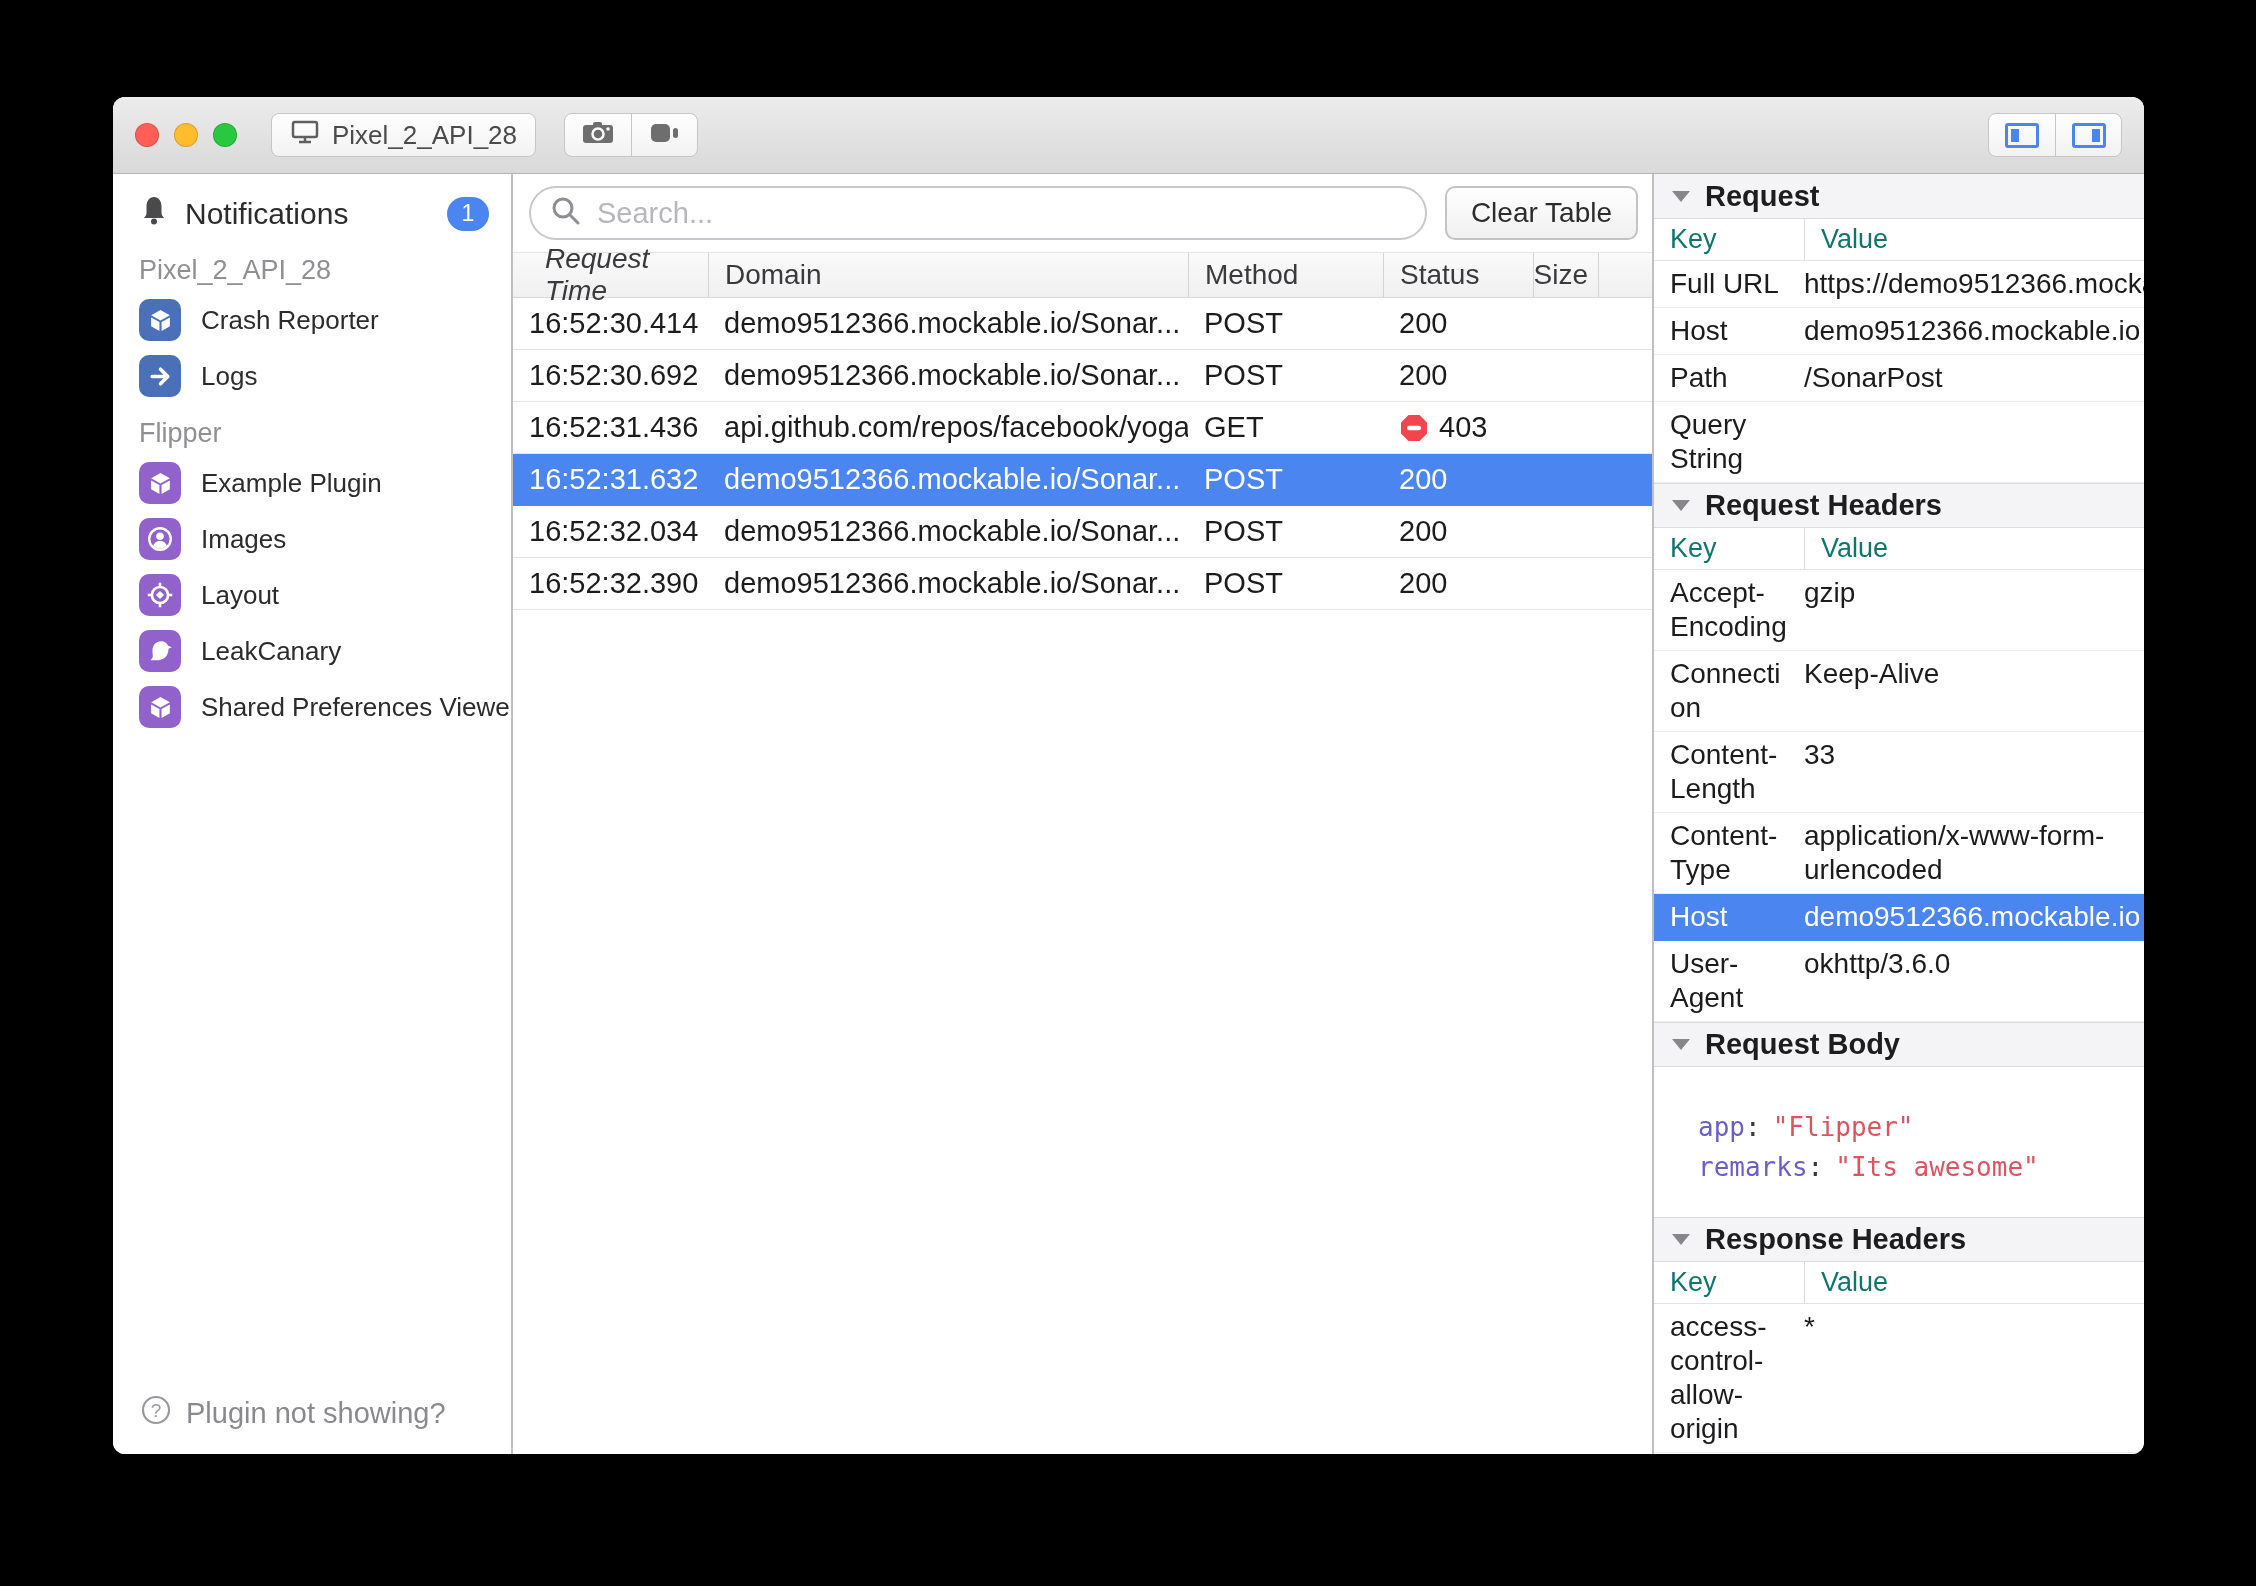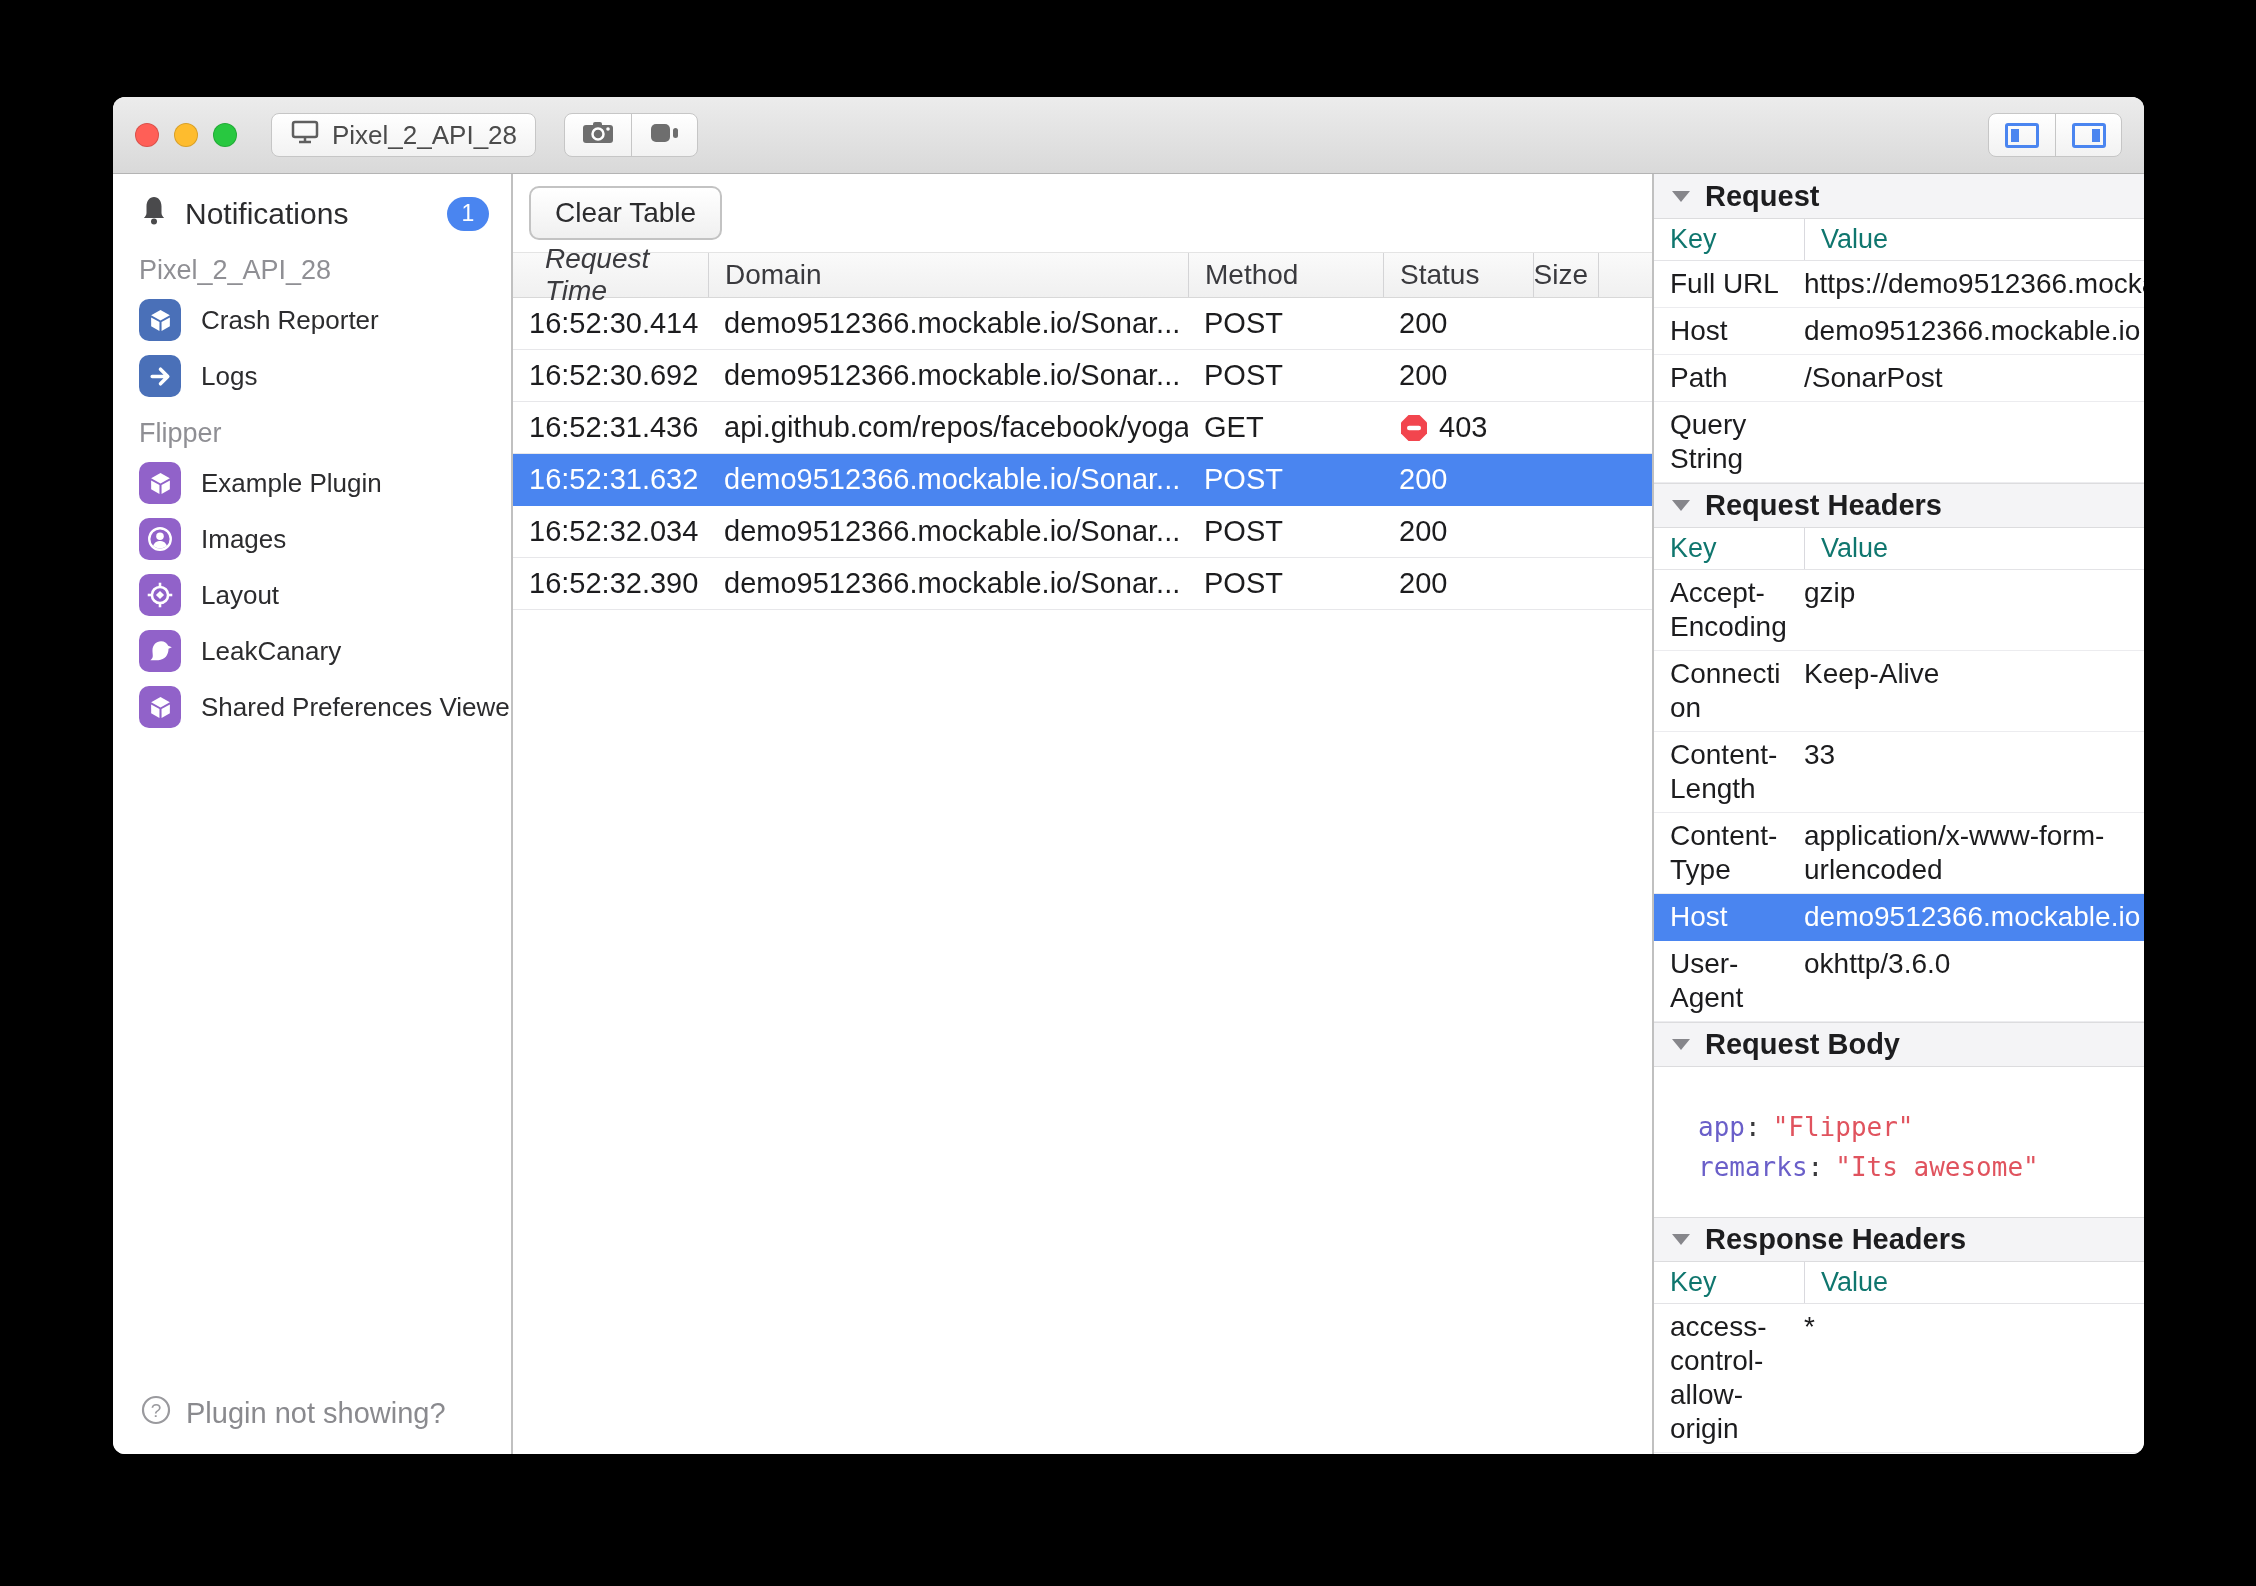--- a/index.html
+++ b/index.html
@@ -251,20 +251,29 @@
               <circle cx="17" cy="17" r="13" fill="none" stroke="#9a9a9e" stroke-width="2.2"></circle>
               <text x="17" y="24" font-size="19" fill="#9a9a9e" text-anchor="middle" font-family="Liberation Sans, sans-serif">?</text>
             </svg>
         </span>
         <span>Plugin not showing?</span>
       </div>
     </div>
 
     <div class="main">
       <div class="search-row">
+        <div class="search-box">
+          <span>
+            <svg width="34" height="34" viewBox="0 0 34 34">
+                <circle cx="14" cy="14" r="9" fill="none" stroke="#8e8e93" stroke-width="3"></circle>
+                <line x1="21" y1="21" x2="29" y2="29" stroke="#8e8e93" stroke-width="3" stroke-linecap="round"></line>
+              </svg>
+          </span>
+          <input type="text" placeholder="Search..." style="">
+        </div>
         <button class="clear-btn">Clear Table</button>
       </div>
 
       <div class="t-head">
         <div class="hc-time">Request Time</div>
         <div class="hc-domain">Domain</div>
         <div class="hc-method">Method</div>
         <div class="hc-status">Status</div>
         <div class="hc-size">Size</div>
       </div>

